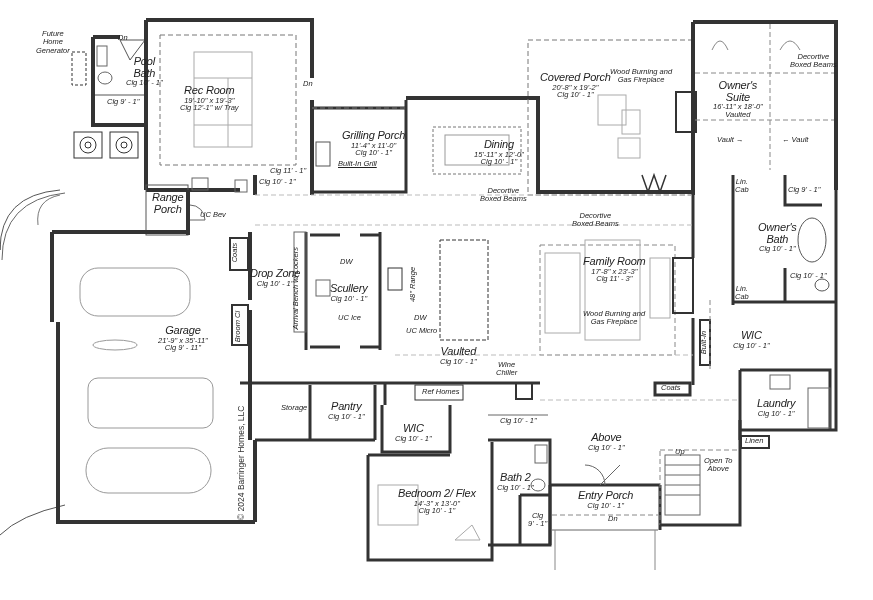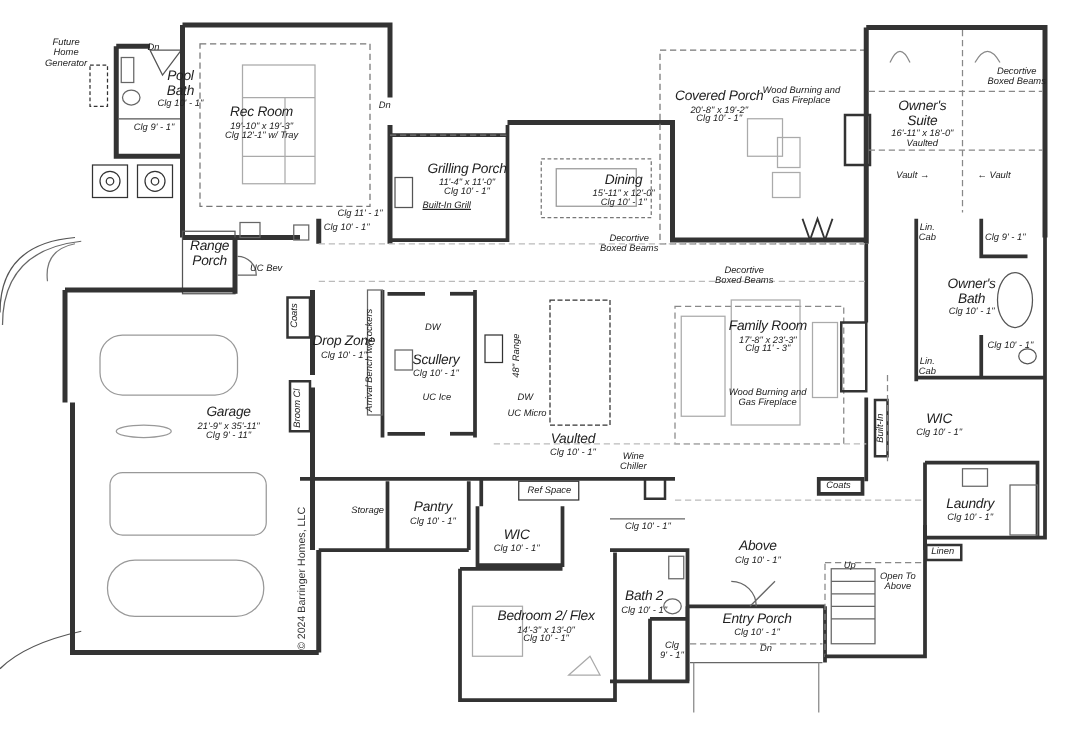--- a/index.html
+++ b/index.html
@@ -360,21 +360,21 @@
 <div class="note" style="left:414px;top:314px;">DW</div>
 <div class="note" style="left:406px;top:327px;">UC Micro</div>
 <div class="lbl" style="left:440px;top:346px;">
   <span class="name">Vaulted</span>
   <span class="clg">Clg 10' - 1"</span>
 </div>
 <div class="note" style="left:496px;top:361px;text-align:center;">
   <span style="display:block;">Wine</span>
   <span style="display:block;">Chiller</span>
 </div>
-<div class="note" style="left:422px;top:388px;">Ref Space</div>
+<div class="note" style="left:422px;top:388px;">Ref Homes</div>
 
 <div class="lbl" style="left:158px;top:325px;">
   <span class="name">Garage</span>
   <span class="dim">21'-9" x 35'-11"</span>
   <span class="clg">Clg 9' - 11"</span>
 </div>
 <div class="copyright" style="left:236px;top:520px;">© 2024 Barringer Homes, LLC</div>
 
 <div class="lbl" style="left:265px;top:404px;margin-left:16px;">
   <span class="clg">Storage</span>

